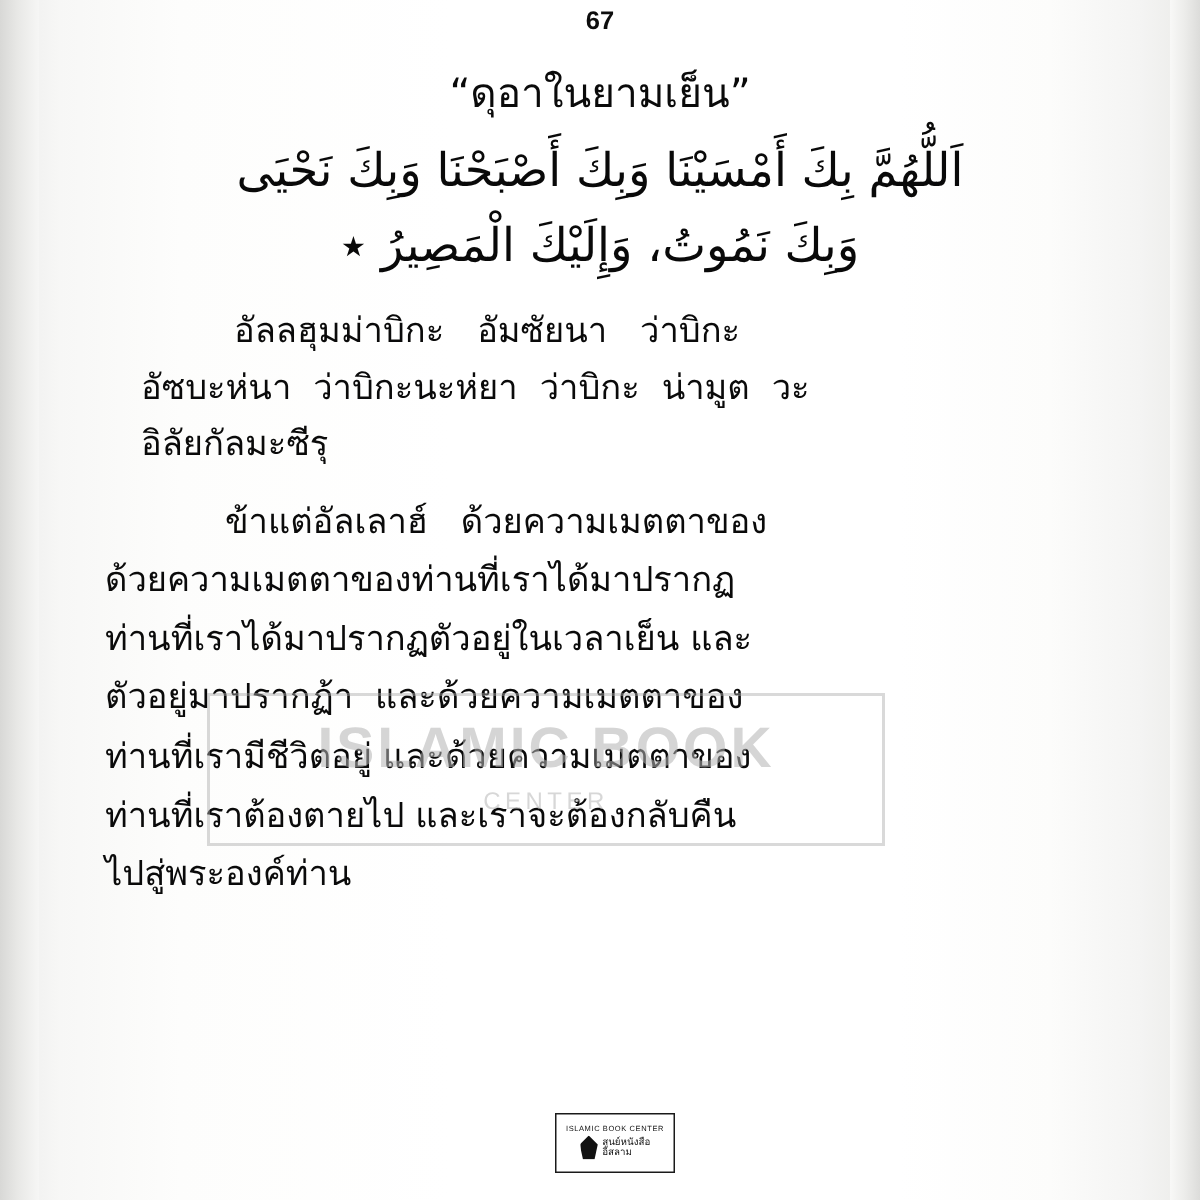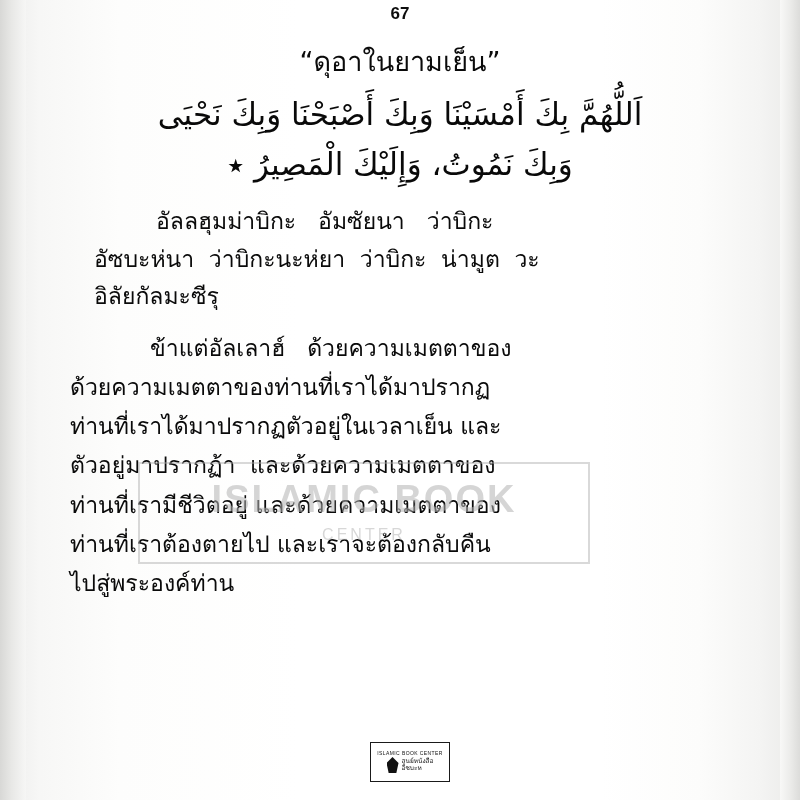--- a/index.html
+++ b/index.html
@@ -233,18 +233,18 @@
     </div>
   </div>
 
   <div class="footer">
     <div class="footer-logo">
       <div class="fl-top">ISLAMIC BOOK CENTER</div>
       <div class="fl-row">
         <div class="fl-mark"></div>
         <div class="fl-th">
           <div>สูนย์หนังสือ</div>
-          <div>อิซบะห</div>
+          <div>อิสลาม</div>
         </div>
       </div>
     </div>
   </div>
 </div>
 
 </body></html>

